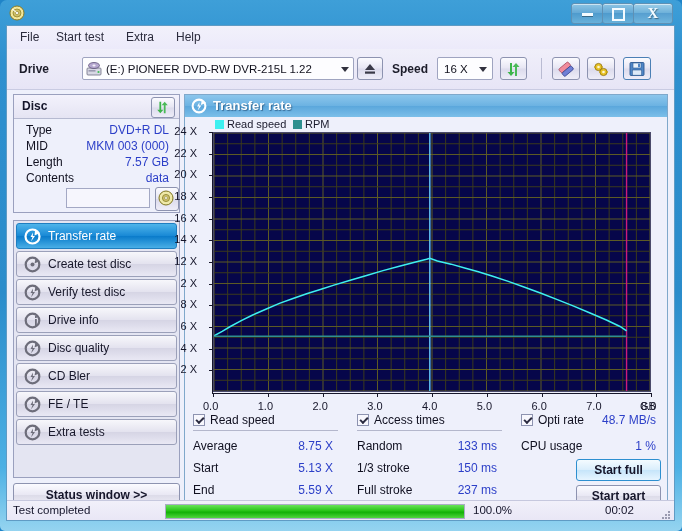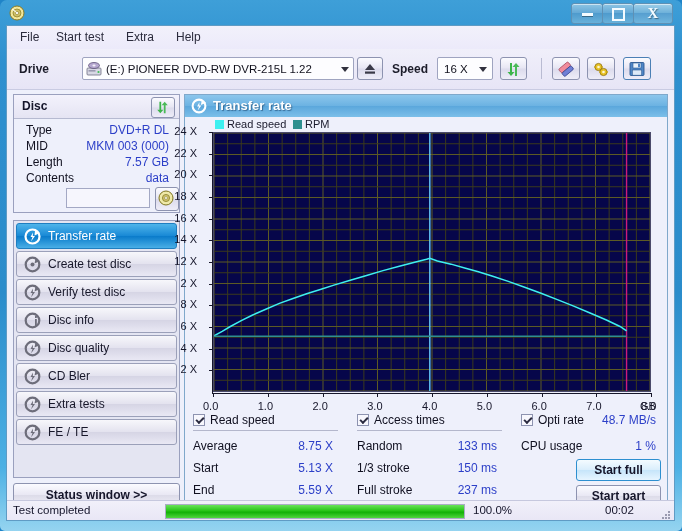--- a/index.html
+++ b/index.html
@@ -390,21 +390,21 @@
           <span class="nav-label">Verify test disc</span>
         </div>
         <div class="nav-item">
           <span class="nav-icon">
             <svg width="17" height="17" viewBox="0 0 17 17">
               <circle cx="8.5" cy="8.5" r="6.8" fill="none" stroke="#6d6d7a" stroke-width="2.2"></circle>
               <rect x="11" y="7" width="1.8" height="7" fill="#6d6d7a"></rect>
               <rect x="11" y="4" width="1.8" height="2" fill="#6d6d7a"></rect>
             </svg>
           </span>
-          <span class="nav-label">Disc info</span>
+          <span class="nav-label">Drive info</span>
         </div>
         <div class="nav-item">
           <span class="nav-icon">
             <svg width="17" height="17" viewBox="0 0 17 17">
               <circle cx="8.5" cy="8.5" r="6.8" fill="none" stroke="#6d6d7a" stroke-width="2.2"></circle>
               <path d="M11.5 2.5 L16 5 L10.5 7.5 Z" fill="#6d6d7a"></path>
               <path d="M9 4.5 L6.5 9 L8.5 9 L7 13.5 L11 8 L8.8 8 Z" fill="#6d6d7a"></path>
             </svg>
           </span>
           <span class="nav-label">Disc quality</span>
@@ -420,31 +420,31 @@
           <span class="nav-label">CD Bler</span>
         </div>
         <div class="nav-item">
           <span class="nav-icon">
             <svg width="17" height="17" viewBox="0 0 17 17">
               <circle cx="8.5" cy="8.5" r="6.8" fill="none" stroke="#6d6d7a" stroke-width="2.2"></circle>
               <path d="M11.5 2.5 L16 5 L10.5 7.5 Z" fill="#6d6d7a"></path>
               <path d="M9 4.5 L6.5 9 L8.5 9 L7 13.5 L11 8 L8.8 8 Z" fill="#6d6d7a"></path>
             </svg>
           </span>
-          <span class="nav-label">Extra tests</span>
+          <span class="nav-label">FE / TE</span>
         </div>
         <div class="nav-item">
           <span class="nav-icon">
             <svg width="17" height="17" viewBox="0 0 17 17">
               <circle cx="8.5" cy="8.5" r="6.8" fill="none" stroke="#6d6d7a" stroke-width="2.2"></circle>
               <path d="M11.5 2.5 L16 5 L10.5 7.5 Z" fill="#6d6d7a"></path>
               <path d="M9 4.5 L6.5 9 L8.5 9 L7 13.5 L11 8 L8.8 8 Z" fill="#6d6d7a"></path>
             </svg>
           </span>
-          <span class="nav-label">FE / TE</span>
+          <span class="nav-label">Extra tests</span>
         </div>
       </div>
 
       <div id="status-window-btn">Status window &gt;&gt;</div>
     </div>
 
     <div id="mainpanel">
       <div id="main-head">
         <span id="main-head-icon">
           <svg width="16" height="16" viewBox="0 0 17 17">

